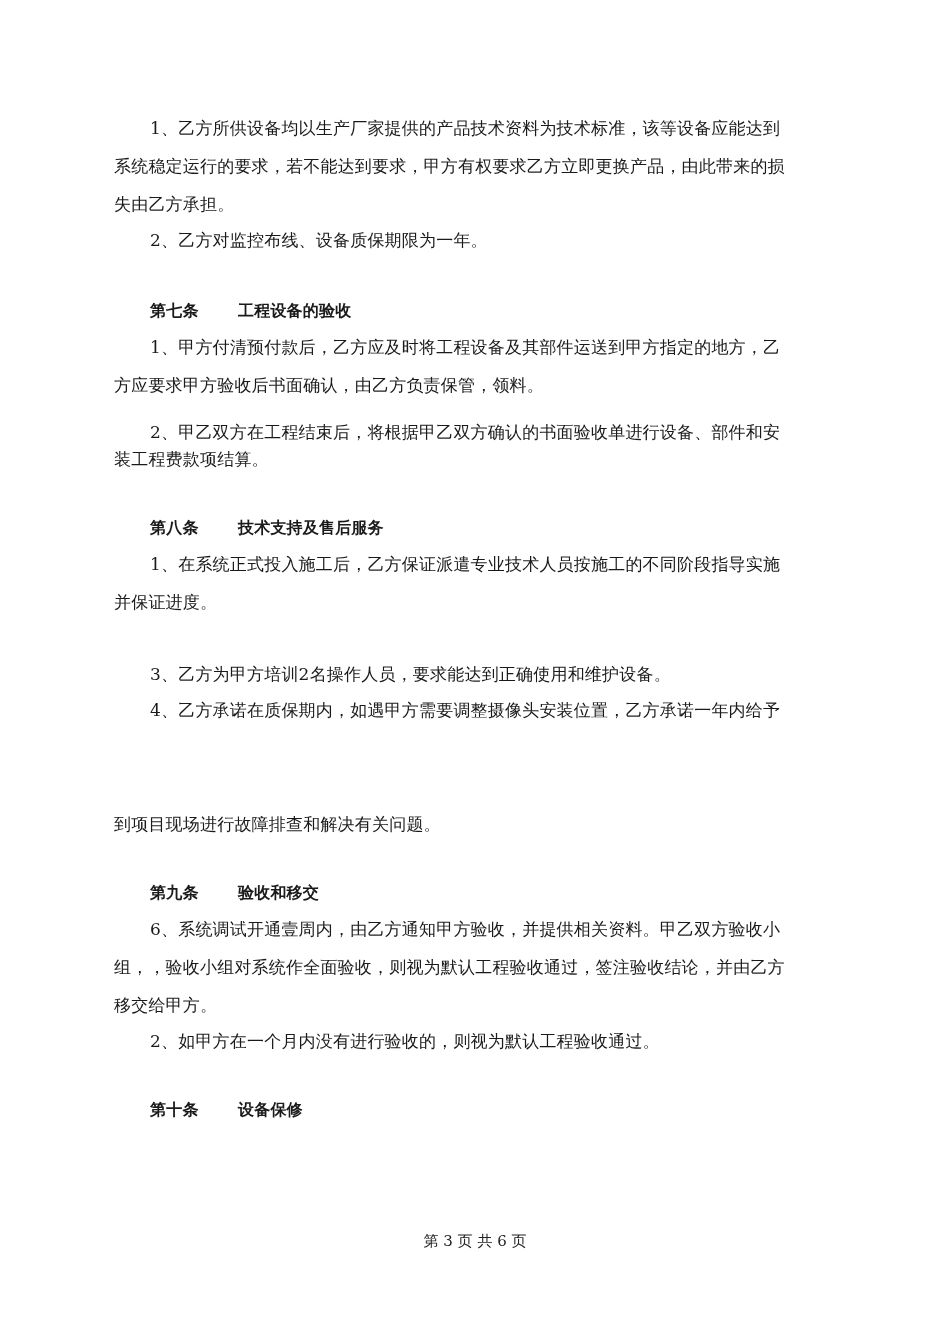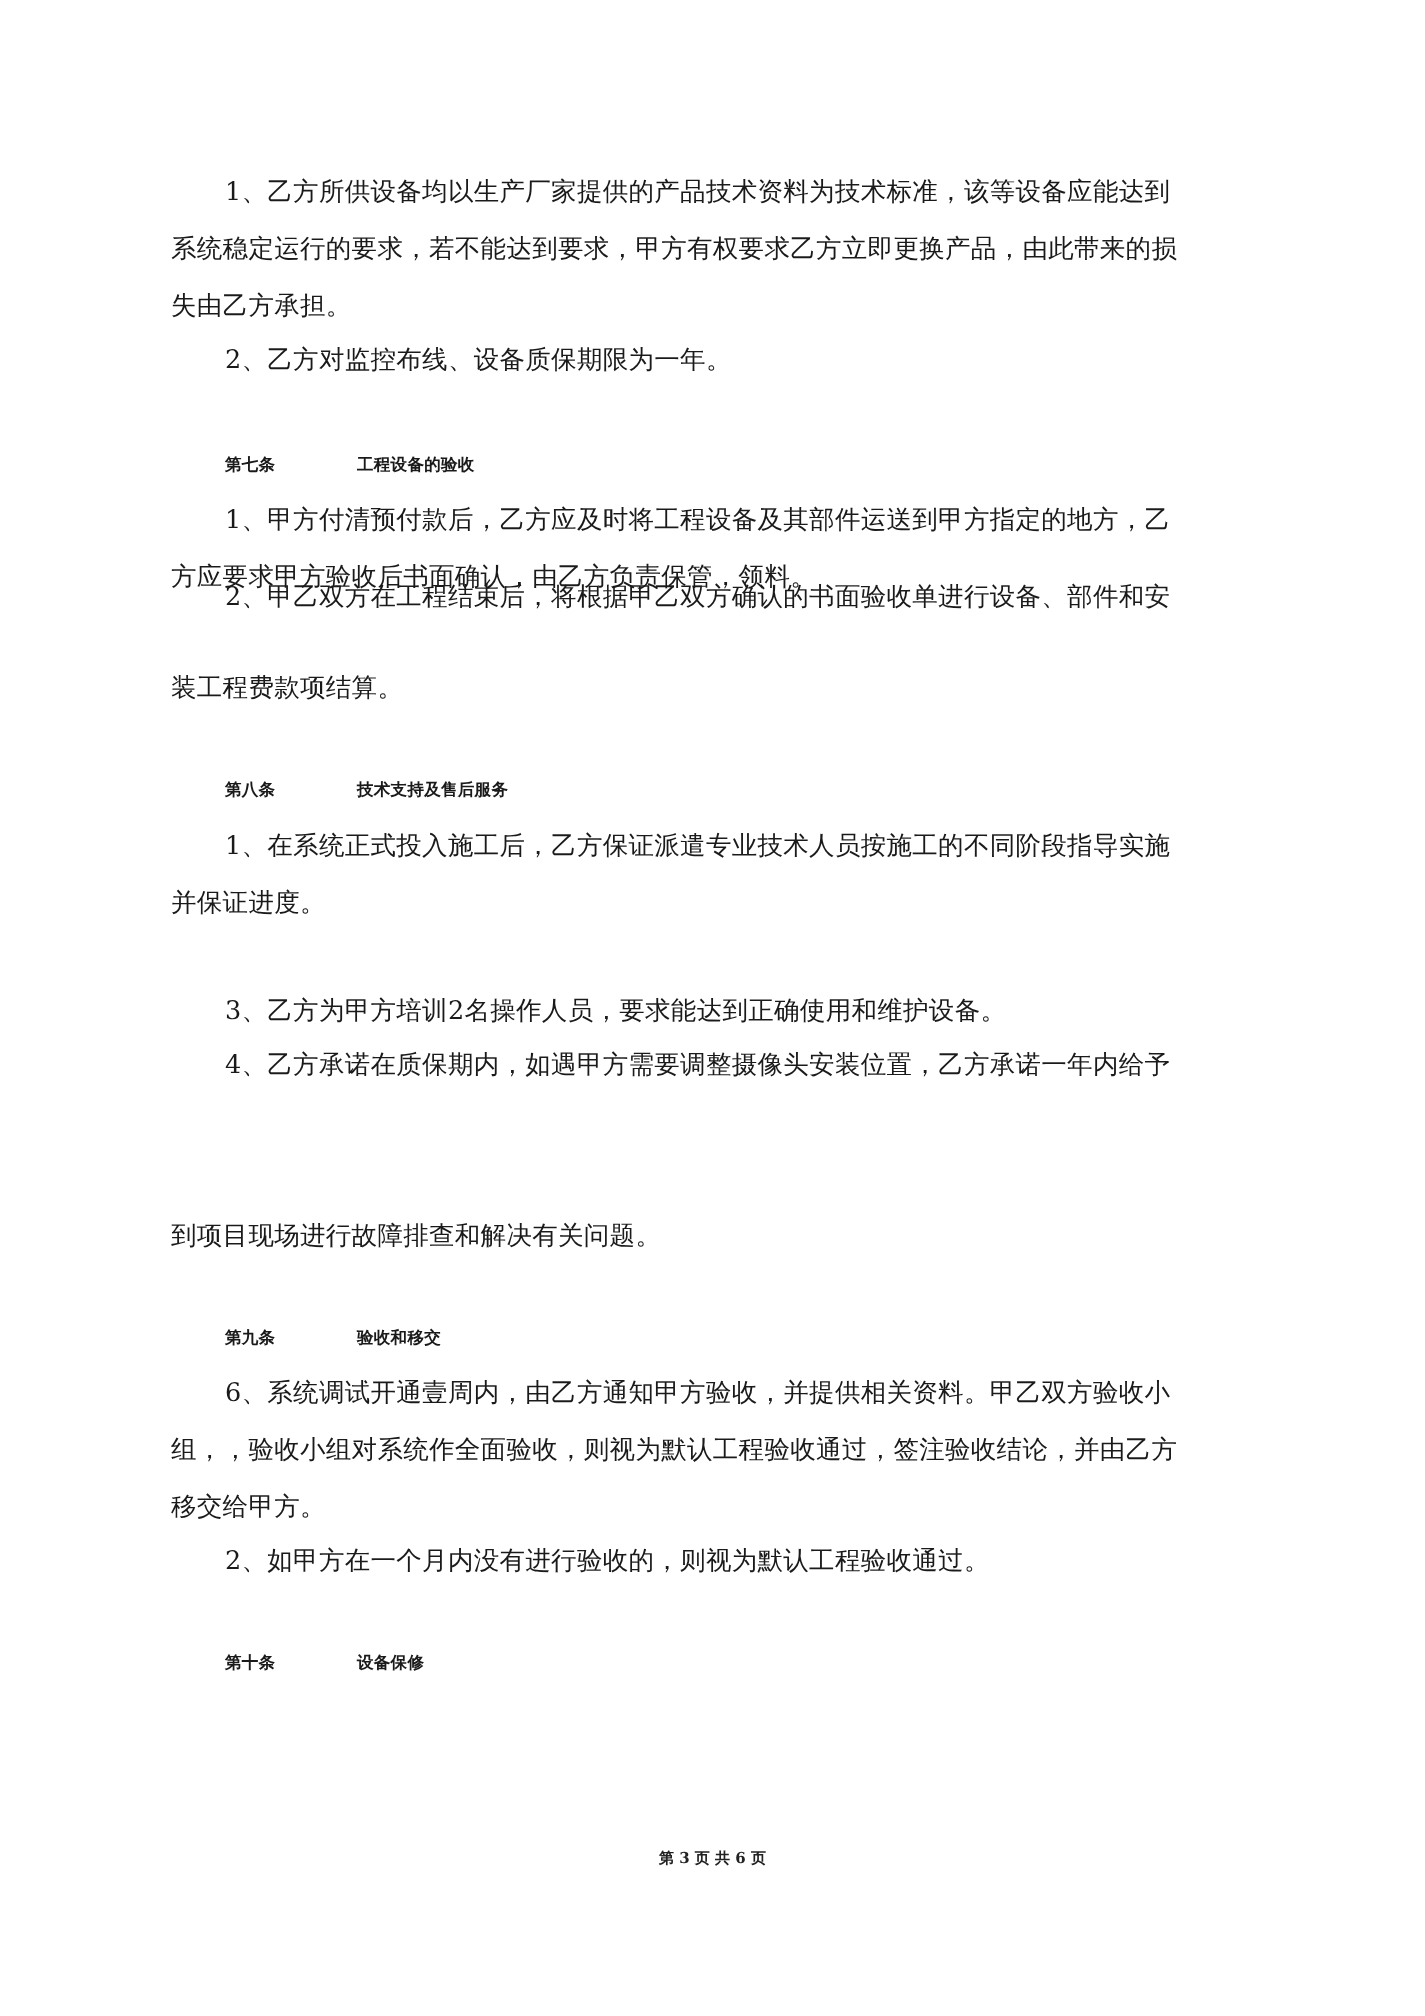--- a/index.html
+++ b/index.html
@@ -2,40 +2,40 @@
 <html><head>
 <meta charset="utf-8">
 <style>
   html, body { margin:0; padding:0; background:#ffffff; }
   body { width:950px; height:1344px; position:relative; overflow:hidden;
          font-family:"DejaVu Serif","Liberation Serif",serif; color:#1a1a1a; }
   .page { position:absolute; left:0; top:0; width:950px; height:1344px; }
   .line { position:absolute; font-size:17px; line-height:20px; white-space:nowrap; letter-spacing:0.2px; }
   .indent { left:150px; }
   .flush { left:114px;text-align:right; }
-  .heading { font-family:Liberation Mono, monospace; font-weight:bold; font-size:11px; }
+  .heading { font-family:Liberation Sans, sans-serif; font-weight:bold; font-size:16px; }
   .heading .num { display:inline-block; width:88px; }
-  .footer { position:absolute; top:1232px; left:0; width:950px; text-align:center; font-size:10px; color:#222;font-weight:bold; }
+  .footer { position:absolute; top:1232px; left:0; width:950px; text-align:center; font-size:15px; color:#222; }
 </style>
 </head>
 <body>
 
 <div class="page">
 
   <div class="line indent" style="top:118px">1、乙方所供设备均以生产厂家提供的产品技术资料为技术标准，该等设备应能达到</div>
   <div class="line flush" style="top:156px">系统稳定运行的要求，若不能达到要求，甲方有权要求乙方立即更换产品，由此带来的损</div>
   <div class="line flush" style="top:194px">失由乙方承担。</div>
   <div class="line indent" style="top:230px">2、乙方对监控布线、设备质保期限为一年。</div>
 
   <div class="line indent heading" style="top:301px">
     <span class="num">第七条</span><span>工程设备的验收</span>
   </div>
   <div class="line indent" style="top:337px">1、甲方付清预付款后，乙方应及时将工程设备及其部件运送到甲方指定的地方，乙</div>
   <div class="line flush" style="top:375px">方应要求甲方验收后书面确认，由乙方负责保管，领料。</div>
-  <div class="line indent" style="top:388px">2、甲乙双方在工程结束后，将根据甲乙双方确认的书面验收单进行设备、部件和安</div>
+  <div class="line indent" style="top:422px">2、甲乙双方在工程结束后，将根据甲乙双方确认的书面验收单进行设备、部件和安</div>
   <div class="line flush" style="top:449px">装工程费款项结算。</div>
 
   <div class="line indent heading" style="top:518px">
     <span class="num">第八条</span><span>技术支持及售后服务</span>
   </div>
   <div class="line indent" style="top:554px">1、在系统正式投入施工后，乙方保证派遣专业技术人员按施工的不同阶段指导实施</div>
   <div class="line flush" style="top:592px">并保证进度。</div>
   <div class="line indent" style="top:664px">3、乙方为甲方培训2名操作人员，要求能达到正确使用和维护设备。</div>
   <div class="line indent" style="top:700px">4、乙方承诺在质保期内，如遇甲方需要调整摄像头安装位置，乙方承诺一年内给予</div>
   <div class="line flush" style="top:814px">到项目现场进行故障排查和解决有关问题。</div>

